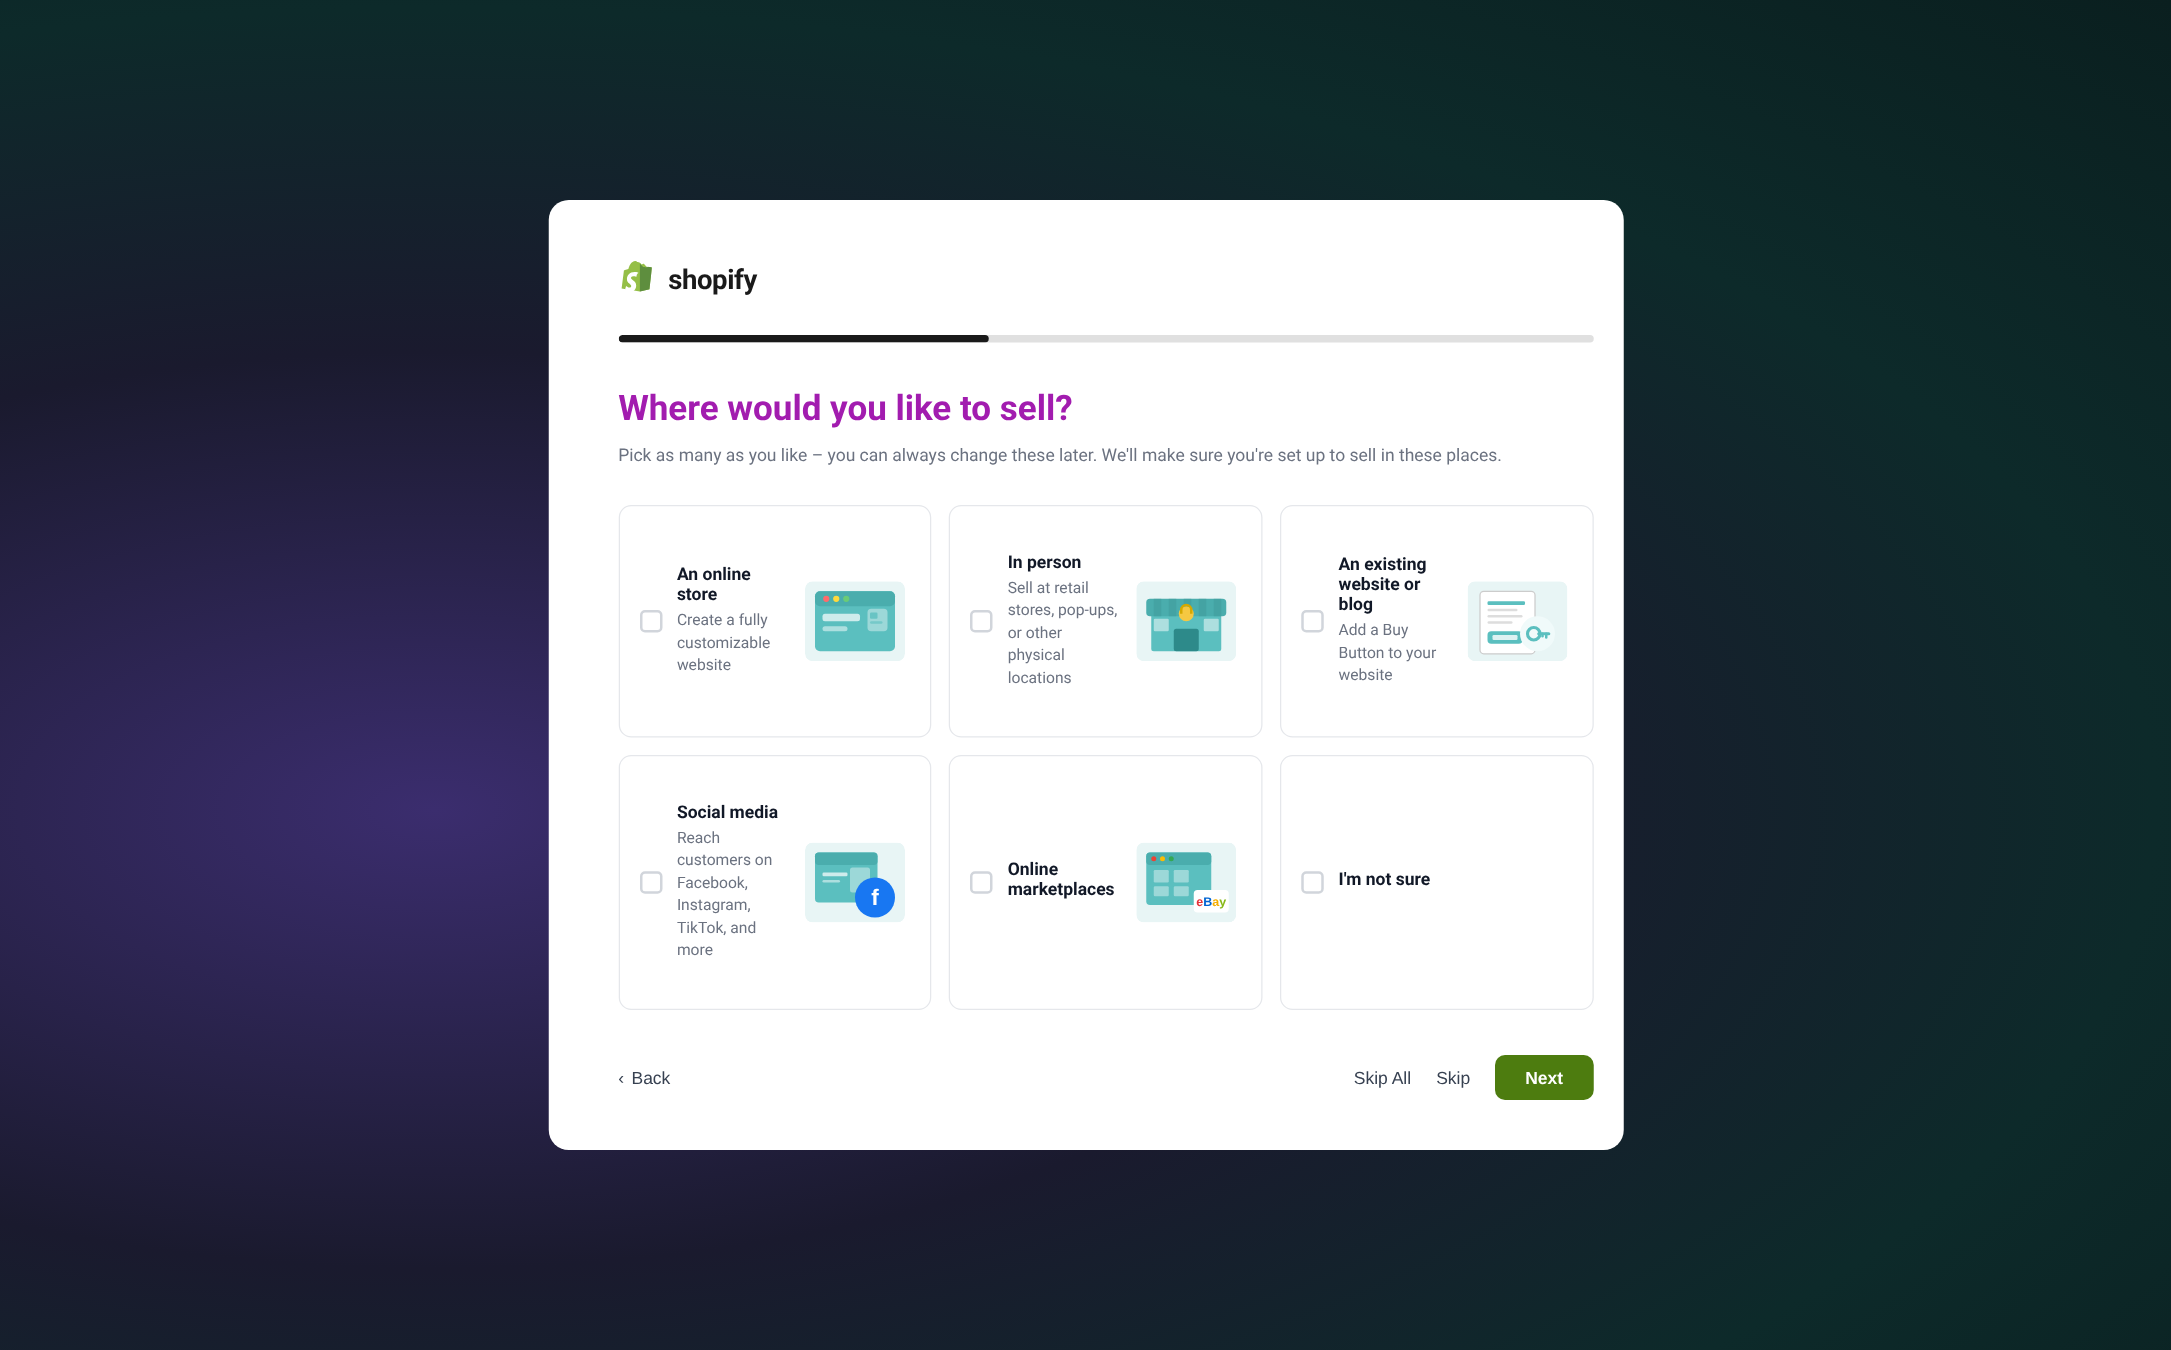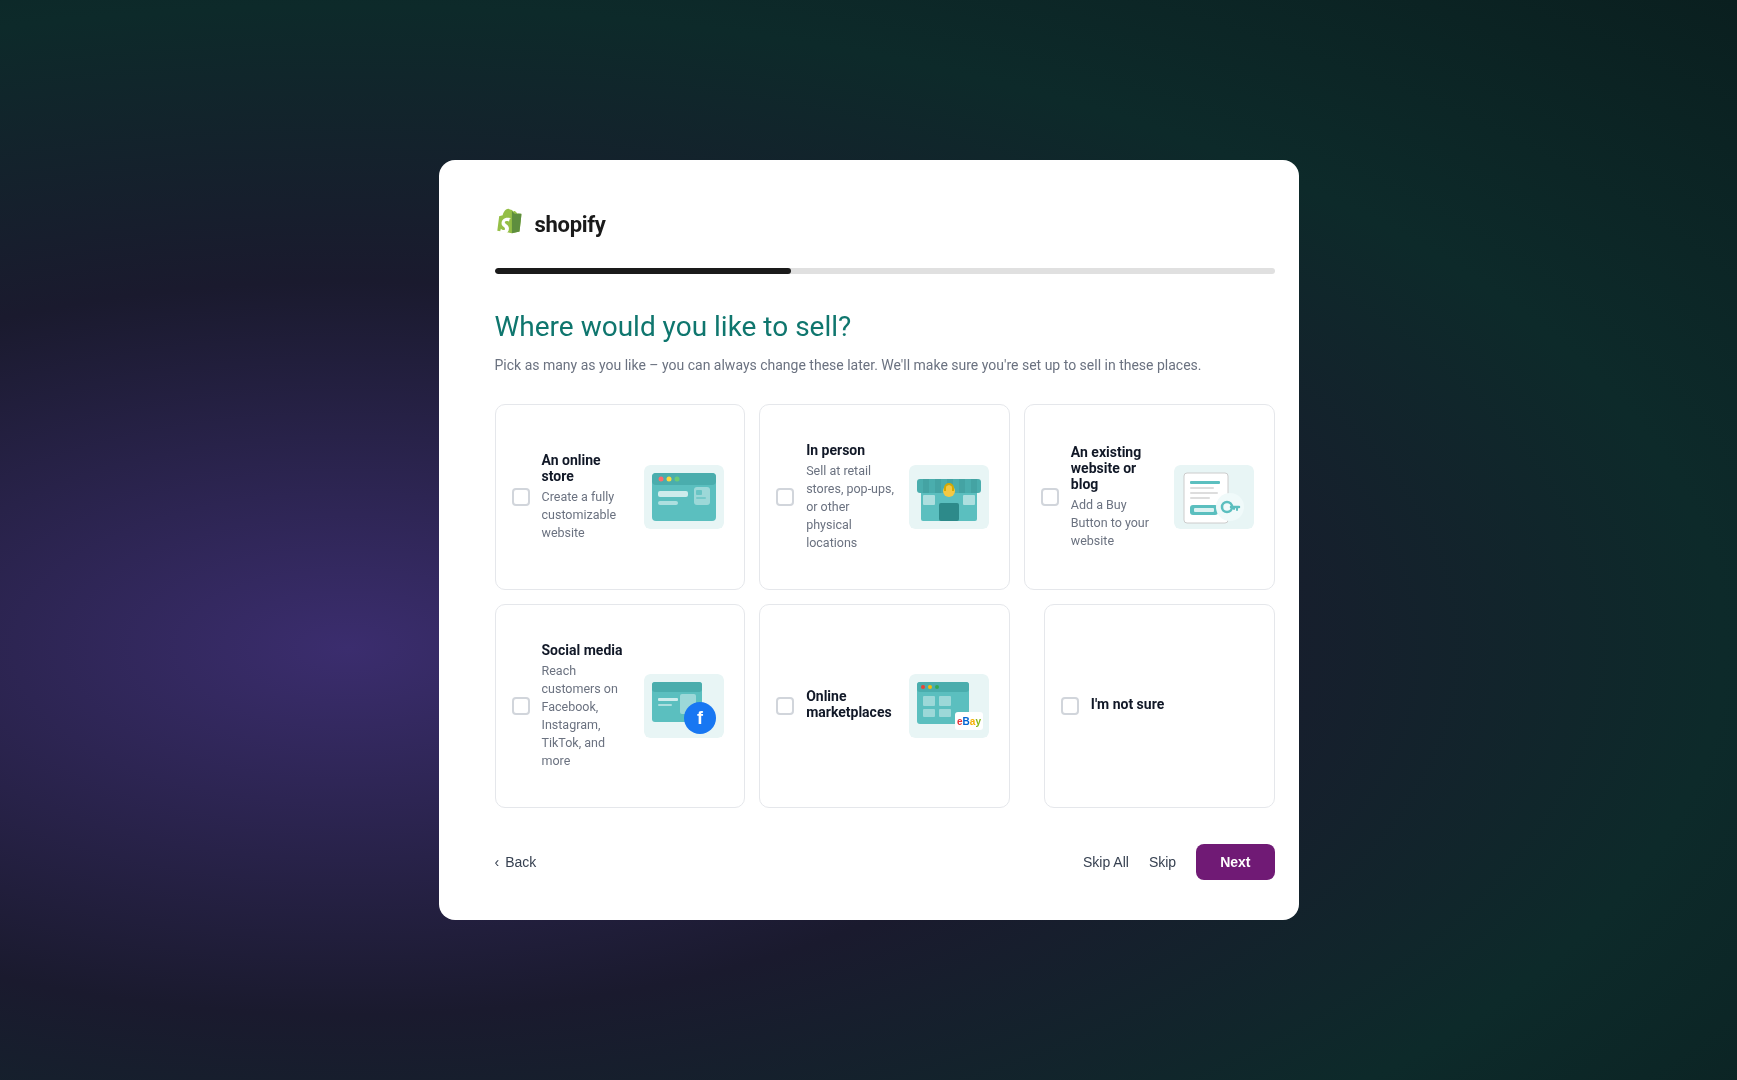--- a/index.html
+++ b/index.html
@@ -55,22 +55,22 @@
 
     .progress-bar-fill {
       height: 100%;
       background: #1a1a1a;
       border-radius: 3px;
       width: 38%;
     }
 
     .page-title {
       font-size: 28px;
-      font-weight: 400;
-      color: #0f766e;
+      font-weight: 700;
+      color: #a21caf;
       margin-bottom: 12px;
     }
 
     .page-subtitle {
       font-size: 14px;
       color: #6b7280;
       margin-bottom: 28px;
       line-height: 1.5;
     }
 
@@ -167,33 +167,32 @@
       font-size: 14px;
       color: #374151;
       cursor: pointer;
       background: none;
       border: none;
       padding: 0;
       font-weight: 500;
     }
 
     .next-btn {
-      background: #701a75;
+      background: #4d7c0f;
       color: #ffffff;
       font-size: 14px;
       font-weight: 600;
       padding: 10px 24px;
       border-radius: 8px;
       border: none;
       cursor: pointer;
     }
 
     .option-card.im-not-sure {
       align-items: center;
-      margin-left: 20px;
     }
 
     .option-card.im-not-sure .option-text {
       display: flex;
       align-items: center;
     }
   </style>
 </head>
 <body>
 

